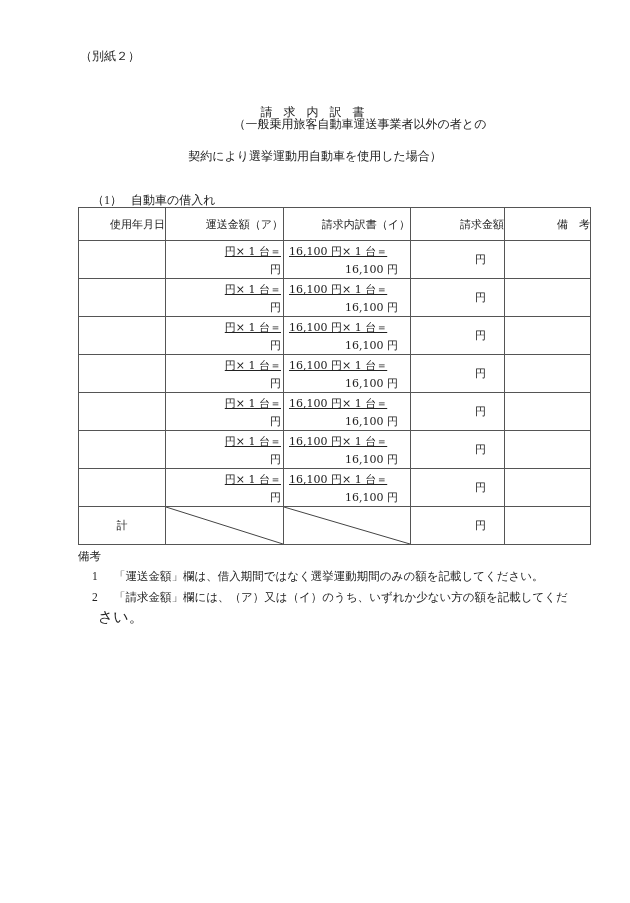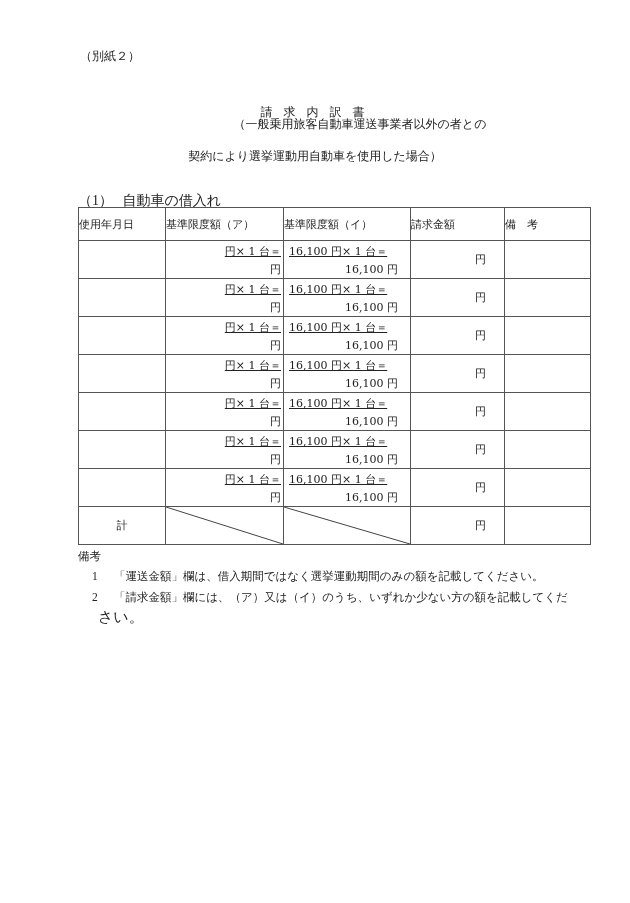--- a/index.html
+++ b/index.html
@@ -7,29 +7,29 @@
     width: 630px; height: 903px; background: #ffffff; position: relative;
     font-family: "DejaVu Serif", "Liberation Serif", serif; color: #222;
     overflow: hidden;
   }
   .abs { position: absolute; font-family: Liberation Serif, serif; }
   .annex { left: 80px; top: 48px; font-size: 12px; }
   .title { left: 0; width: 630px; top: 104px; text-align: center; font-size: 12px; letter-spacing: 11px; padding-left: 6px; box-sizing: border-box; }
   .subtitle { left: 0; width: 630px; text-align: center; font-size: 12px; }
   .sub1 { top: 116px; padding-left: 45px; }
   .sub2 { top: 148px; }
-  .section { left: 78px; top: 192px; font-size: 14px; }
+  .section { left: 92px; top: 192px; font-size: 12px; }
   table.main {
     position: absolute; left: 78px; top: 207px; width: 512px;
     border-collapse: collapse; font-size: 11px; table-layout: fixed;
   }
   table.main td, table.main th {
     border: 1px solid #555; padding: 0; font-weight: normal;
   }
-  table.main th { height: 32px; text-align: left; }
+  table.main th { height: 32px; text-align: right; }
   table.main tr.data td { height: 37px; }
   table.main tr.total td { height: 37px; }
   .cell-inner { position: relative; width: 100%; height: 100%; }
   .line1 { position: absolute; right: 2px; top: 3px; white-space: nowrap; text-decoration: underline; }
   .line2 { position: absolute; right: 2px; top: 21px; white-space: nowrap; }
   .basis .line1 { left: 5px; right: auto; text-align: right; }
   .basis .line2 { right: 12px; }
   .yen-right { text-align: right; padding-right: 18px !important; }
   .center { text-align: center; }
   .diag { position: relative; }
@@ -58,22 +58,22 @@
   <colgroup>
     <col style="width:87px">
     <col style="width:118px">
     <col style="width:127px">
     <col style="width:94px">
     <col style="width:86px">
   </colgroup>
   <tbody>
       <tr>
     <th>使用年月日</th>
-    <th>基準限度額（ア）</th>
-    <th>基準限度額（イ）</th>
+    <th>運送金額（ア）</th>
+    <th>請求内訳書（イ）</th>
     <th>請求金額</th>
     <th>備　考</th>
   </tr>
 
   <tr class="data">
     <td></td>
     <td>
           <div class="cell-inner">
             <span class="line1">円× 1 台＝</span>
             <span class="line2">円</span>

